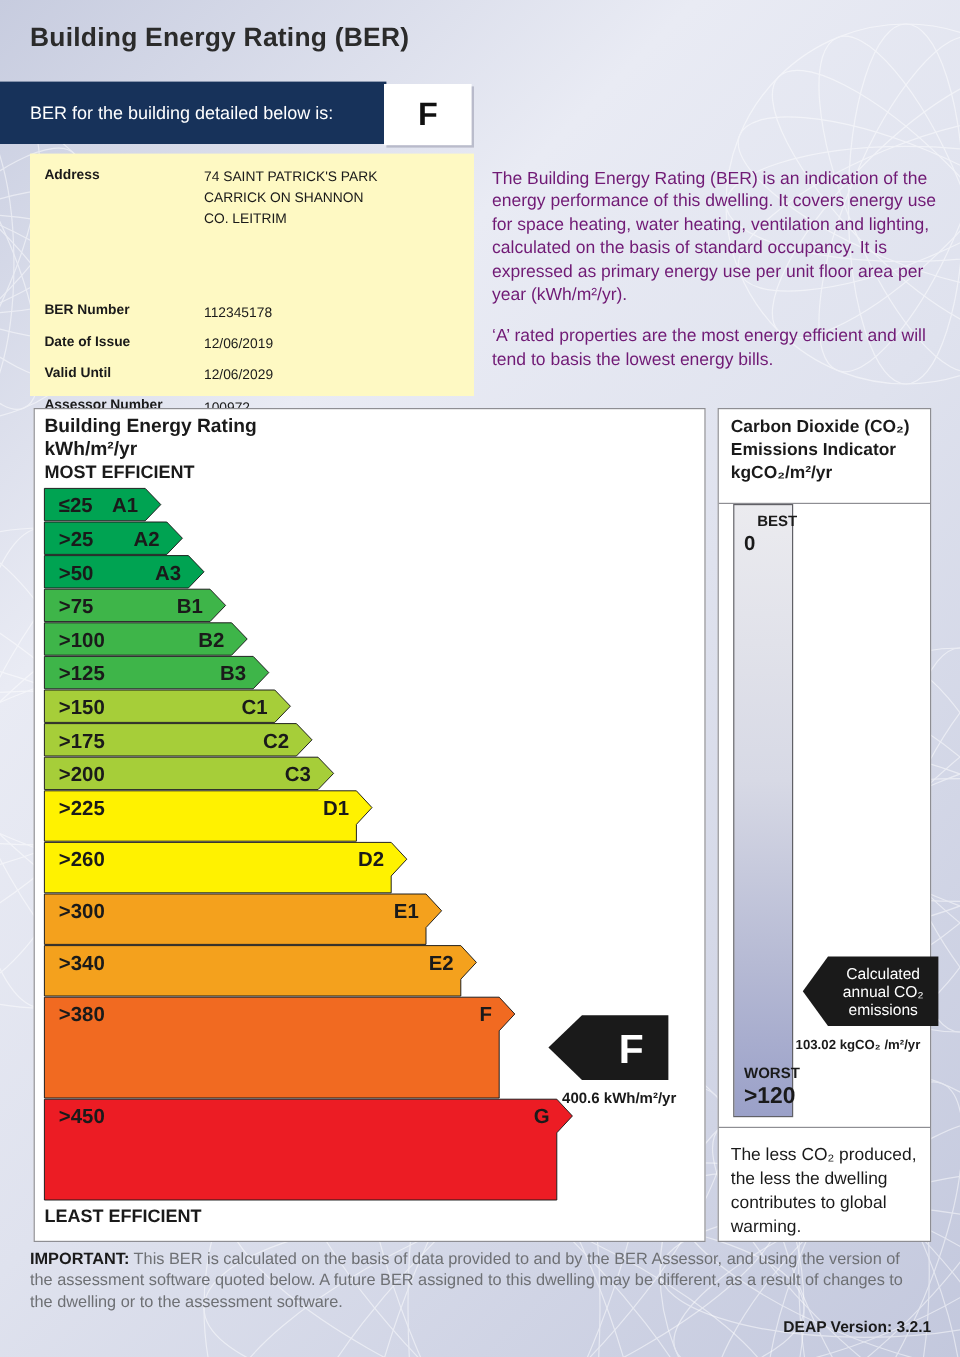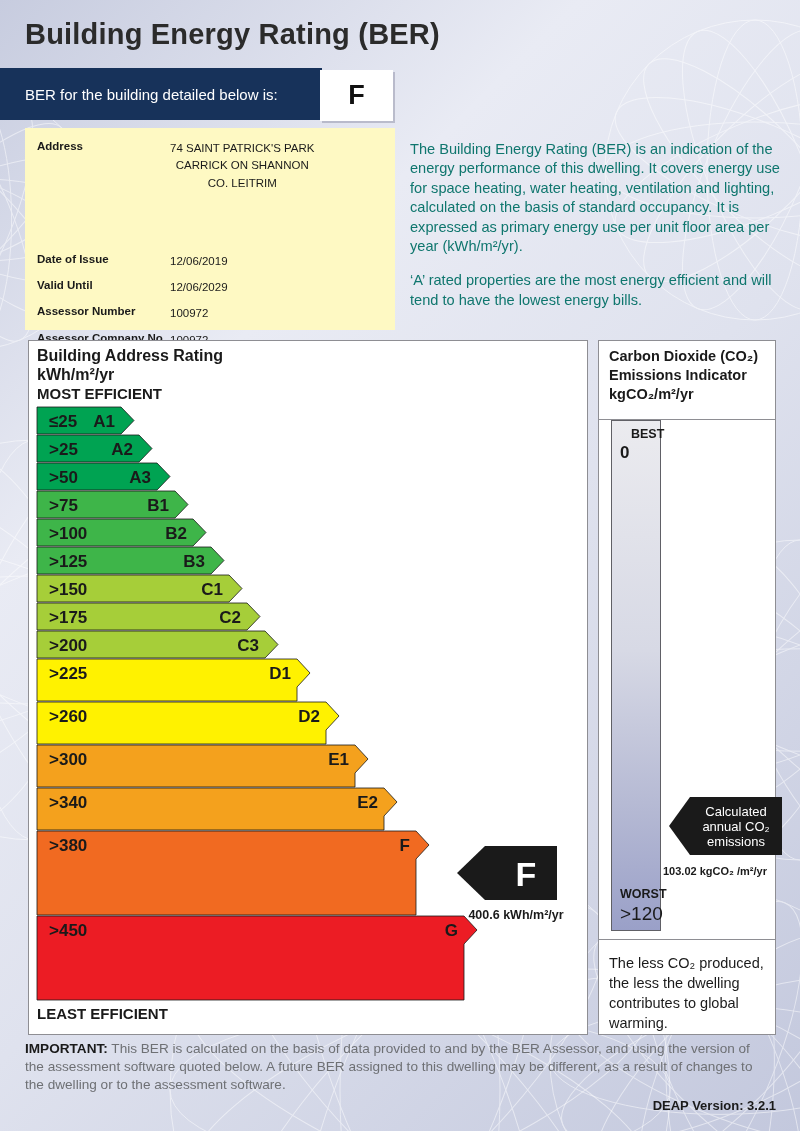--- a/index.html
+++ b/index.html
@@ -5,36 +5,36 @@
   html,body{margin:0;padding:0;}
   body{
     width:800px;height:1131px;position:relative;overflow:hidden;
     font-family:"Liberation Sans","DejaVu Sans",sans-serif;
     background:linear-gradient(135deg,#c7ccdf 0%,#e9ebf4 30%,#dfe2ee 55%,#c3c8dd 100%);
   }
   #decor{position:absolute;inset:0;z-index:0;}
   .layer{position:absolute;z-index:1;}
 
   
-  #page-title{left:25px;top:18px;font-size:29px;font-weight:bold;color:#2b2b2b;letter-spacing:.2px;}
+  #page-title{left:25px;top:18px;font-size:22px;font-weight:bold;color:#2b2b2b;letter-spacing:.2px;}
   #banner{left:0;top:68px;width:322px;height:52px;background:#17325a;display:flex;align-items:center;}
   #banner-label{color:#ffffff;font-size:15px;padding-left:25px;}
   #banner-rating-box{position:absolute;left:320px;top:2px;width:73px;height:51px;background:#ffffff;
     box-shadow:2px 2px 0 rgba(60,60,90,.25);display:flex;align-items:center;justify-content:center;}
   #banner-rating-box span{font-size:27px;font-weight:bold;color:#111;}
 
   
   #details{left:25px;top:128px;width:370px;height:202px;background:#fef9c3;padding:12px 0 0 12px;box-sizing:border-box;}
   .det-row{display:flex;font-size:11.5px;color:#1a1a1a;margin-bottom:9px;}
   .det-label{width:133px;font-weight:bold;flex:none;}
-  .det-value{white-space:pre-line;line-height:1.5;text-align:center;}
+  .det-value{white-space:pre-line;line-height:1.5;}
   #det-spacer{height:52px;}
 
   
-  #intro{left:410px;top:140px;width:380px;color:#0f766e;font-size:14.6px;line-height:1.33;}
+  #intro{left:410px;top:140px;width:380px;color:#701a75;font-size:14.6px;line-height:1.33;}
   #intro p{margin:0 0 15px 0;}
 
   
   #chart-panel{left:28px;top:340px;width:560px;height:695px;background:#ffffff;border:1px solid #8e8e93;box-sizing:border-box;}
   #chart-head{position:absolute;left:8px;top:5px;color:#1a1a1a;}
   #chart-head .h1{font-size:16px;font-weight:bold;line-height:19px;}
   #chart-head .h2{font-size:16px;font-weight:bold;line-height:19px;}
   #chart-head .h3{font-size:15px;font-weight:bold;line-height:19px;}
   #band-svg{position:absolute;left:0;top:0;}
   .band-range,.band-grade{font-family:"Liberation Sans",sans-serif;font-size:17px;font-weight:bold;fill:#1a1a1a;}
@@ -44,21 +44,21 @@
 
   
   #co2-panel{left:598px;top:340px;width:178px;height:695px;background:#ffffff;border:1px solid #8e8e93;box-sizing:border-box;}
   #co2-title{position:absolute;left:10px;top:6px;font-size:14.5px;font-weight:bold;color:#1a1a1a;line-height:19px;}
   .co2-line{position:absolute;left:0;width:100%;border-top:1px solid #8e8e93;}
   #co2-bar{position:absolute;left:12px;top:79px;width:50px;height:511px;border:1px solid #606066;
     background:linear-gradient(180deg,#ebebef 0%,#d7d9e5 45%,#b6bad4 75%,#9aa0c8 100%);box-sizing:border-box;}
   #co2-best-label{position:absolute;left:8px;top:6px;font-size:12.5px;font-weight:bold;color:#1a1a1a;padding-left:11px;}
   #co2-best-value{position:absolute;left:8px;top:22px;font-size:17px;font-weight:bold;color:#1a1a1a;}
   #co2-worst-label{position:absolute;left:8px;top:466px;font-size:12.5px;font-weight:bold;color:#1a1a1a;}
-  #co2-worst-value{position:absolute;left:8px;top:482px;font-size:19px;font-weight:normal;color:#1a1a1a;}
+  #co2-worst-value{position:absolute;left:8px;top:482px;font-size:19px;font-weight:bold;color:#1a1a1a;}
   #co2-arrow-svg{position:absolute;left:0;top:0;}
   .co2-arrow-text{font-family:"Liberation Sans",sans-serif;font-size:13px;fill:#ffffff;}
   #co2-value{position:absolute;left:64px;top:524px;width:128px;text-align:left;font-size:11px;font-weight:bold;color:#1a1a1a;}
   #co2-footnote{position:absolute;left:10px;top:612px;width:172px;font-size:14.5px;line-height:20px;color:#1a1a1a;}
 
   
   #important{left:25px;top:1040px;width:742px;font-size:13.6px;line-height:18px;color:#6e7074;}
   #important b{color:#1a1a1a;}
   #deap{right:24px;top:1098px;font-size:13px;font-weight:bold;color:#1a1a1a;}
 </style>
@@ -146,41 +146,45 @@
 <div class="layer" id="details">
   <div class="det-row">
     <span class="det-label">Address</span>
     <span class="det-value">74  SAINT PATRICK'S PARK
 CARRICK ON SHANNON
 CO. LEITRIM</span>
   </div>
   <div id="det-spacer"></div>
   <div id="det-rows">
       <div class="det-row">
+        <span class="det-label">BER Number</span>
+        <span class="det-value">112345178</span>
+      </div>
+      <div class="det-row">
         <span class="det-label">Date of Issue</span>
         <span class="det-value">12/06/2019</span>
       </div>
       <div class="det-row">
         <span class="det-label">Valid Until</span>
         <span class="det-value">12/06/2029</span>
       </div>
       <div class="det-row">
         <span class="det-label">Assessor Number</span>
         <span class="det-value">100972</span>
       </div>
       <div class="det-row">
         <span class="det-label">Assessor Company No</span>
         <span class="det-value">100972</span>
       </div>
     </div>
 </div>
 
 <div class="layer" id="intro">
   <p>The Building Energy Rating (BER) is an indication of the energy performance of this dwelling.  It covers energy use for space heating, water heating, ventilation and lighting, calculated on the basis of standard occupancy. It is expressed as primary energy use per unit floor area per year (kWh/m²/yr).</p>
-  <p>‘A’ rated properties are the most energy efficient and will tend to have the lowest energy bills.</p>
+  <p>‘A’ rated properties are the most energy efficient and will tend to basis the lowest energy bills.</p>
 </div>
 
 <div class="layer" id="chart-panel">
   <svg id="band-svg" width="558" height="693">
     <g id="band-layer">
         <polygon points="8,66 92,66 105,79.5 92,93 8,93" fill="#00a352" stroke="#1a1a1a" stroke-width="0.8"></polygon>
         <text x="20" y="86" class="band-range">≤25</text>
         <text x="86" y="86" text-anchor="end" class="band-grade">A1</text>
         <polygon points="8,94 110,94 123,107.5 110,121 8,121" fill="#00a352" stroke="#1a1a1a" stroke-width="0.8"></polygon>
         <text x="20" y="114" class="band-range">&gt;25</text>
@@ -225,21 +229,21 @@
         <text x="20" y="595" class="band-range">&gt;450</text>
         <text x="429" y="595" text-anchor="end" class="band-grade">G</text>
       </g>
     <g>
       <polygon points="428,532 456,505 528,505 528,559 456,559" fill="#1a1a1a"></polygon>
       <text class="ind-grade" x="497" y="545" text-anchor="middle">F</text>
       <text class="ind-value" x="487" y="578" text-anchor="middle">400.6 kWh/m²/yr</text>
     </g>
   </svg>
   <div id="chart-head">
-    <div class="h1">Building Address Rating</div>
+    <div class="h1">Building Energy Rating</div>
     <div class="h2">kWh/m²/yr</div>
     <div class="h3">MOST EFFICIENT</div>
   </div>
   <div id="least-label">LEAST EFFICIENT</div>
 </div>
 
 <div class="layer" id="co2-panel">
   <div id="co2-title">
     <div>Carbon Dioxide (CO₂)</div>
     <div>Emissions Indicator</div>

